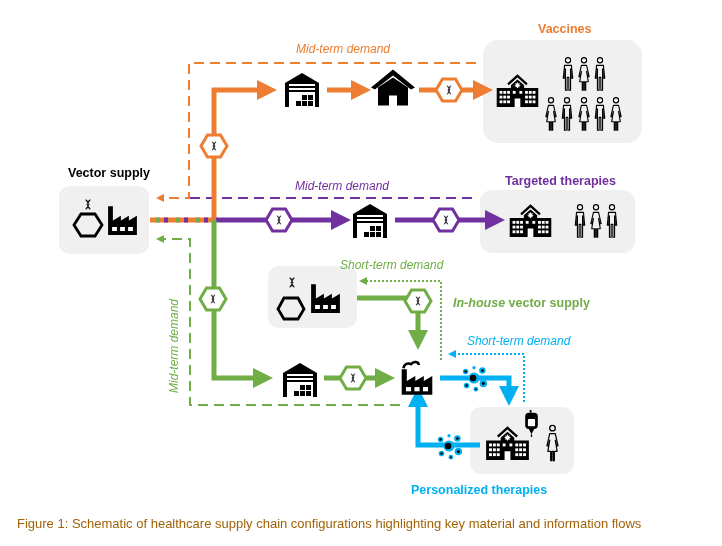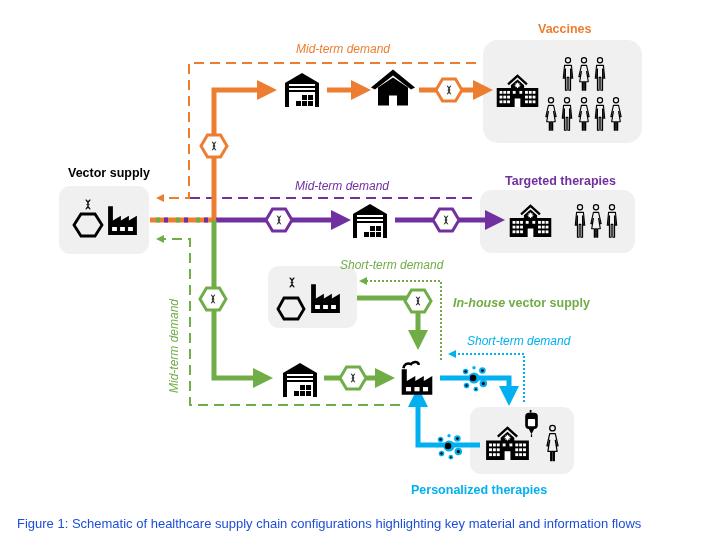--- a/index.html
+++ b/index.html
@@ -1,20 +1,20 @@
 <!DOCTYPE html>
 <html><head>
 <meta charset="utf-8">
 <style>
   html, body { margin: 0; padding: 0; background: #ffffff; }
   body { width: 722px; height: 546px; position: relative; overflow: hidden; font-family: "Liberation Sans", sans-serif; }
   #diagram { position: absolute; left: 0; top: 0; width: 722px; height: 546px; }
   .lbl-bold { font-family: "Liberation Sans", sans-serif; font-weight: bold; font-size: 12.5px; }
   .lbl-ital { font-family: "Liberation Sans", sans-serif; font-style: italic; font-size: 12px; }
-  .caption { position: absolute; left: 17px; top: 516px; font-family: "Liberation Sans", sans-serif; font-size: 13px; color: #1d4ed8; white-space: nowrap; }
+  .caption { position: absolute; left: 17px; top: 516px; font-family: "Liberation Sans", sans-serif; font-size: 13px; color: #a16207; white-space: nowrap; }
 </style>
 </head>
 <body>
 
 <svg id="diagram" viewBox="0 0 722 546" xmlns="http://www.w3.org/2000/svg">
   <defs>
 
     <marker id="arr-or" markerWidth="4" markerHeight="4" refX="2.2" refY="2" orient="auto" markerUnits="strokeWidth">
         <path d="M0,0 L4,2 L0,4 z" fill="#ED7D31"></path>
       </marker>

